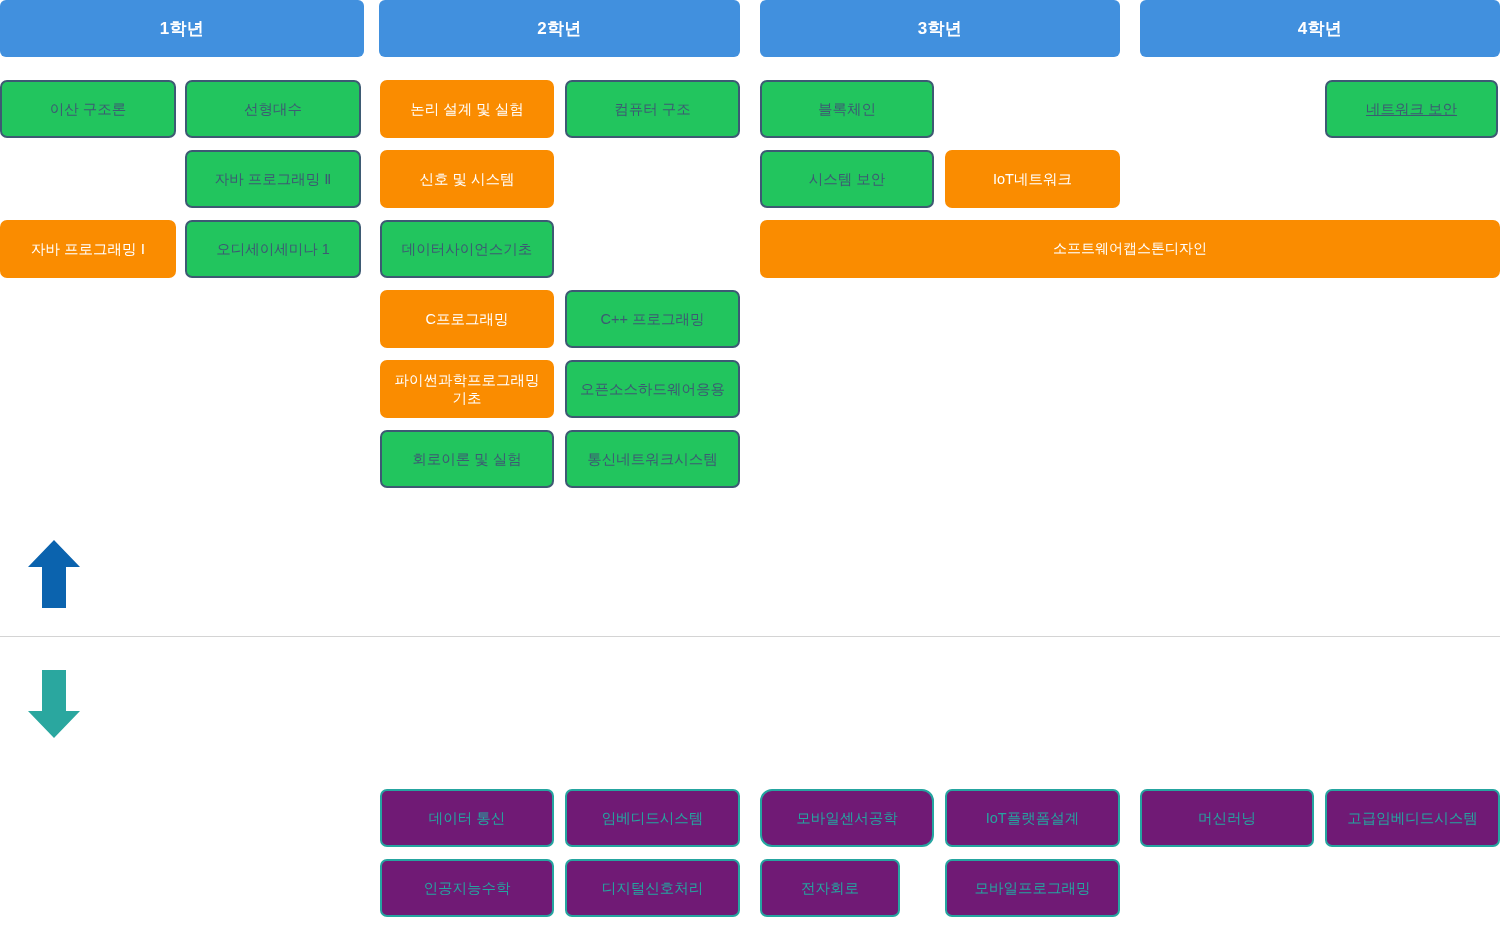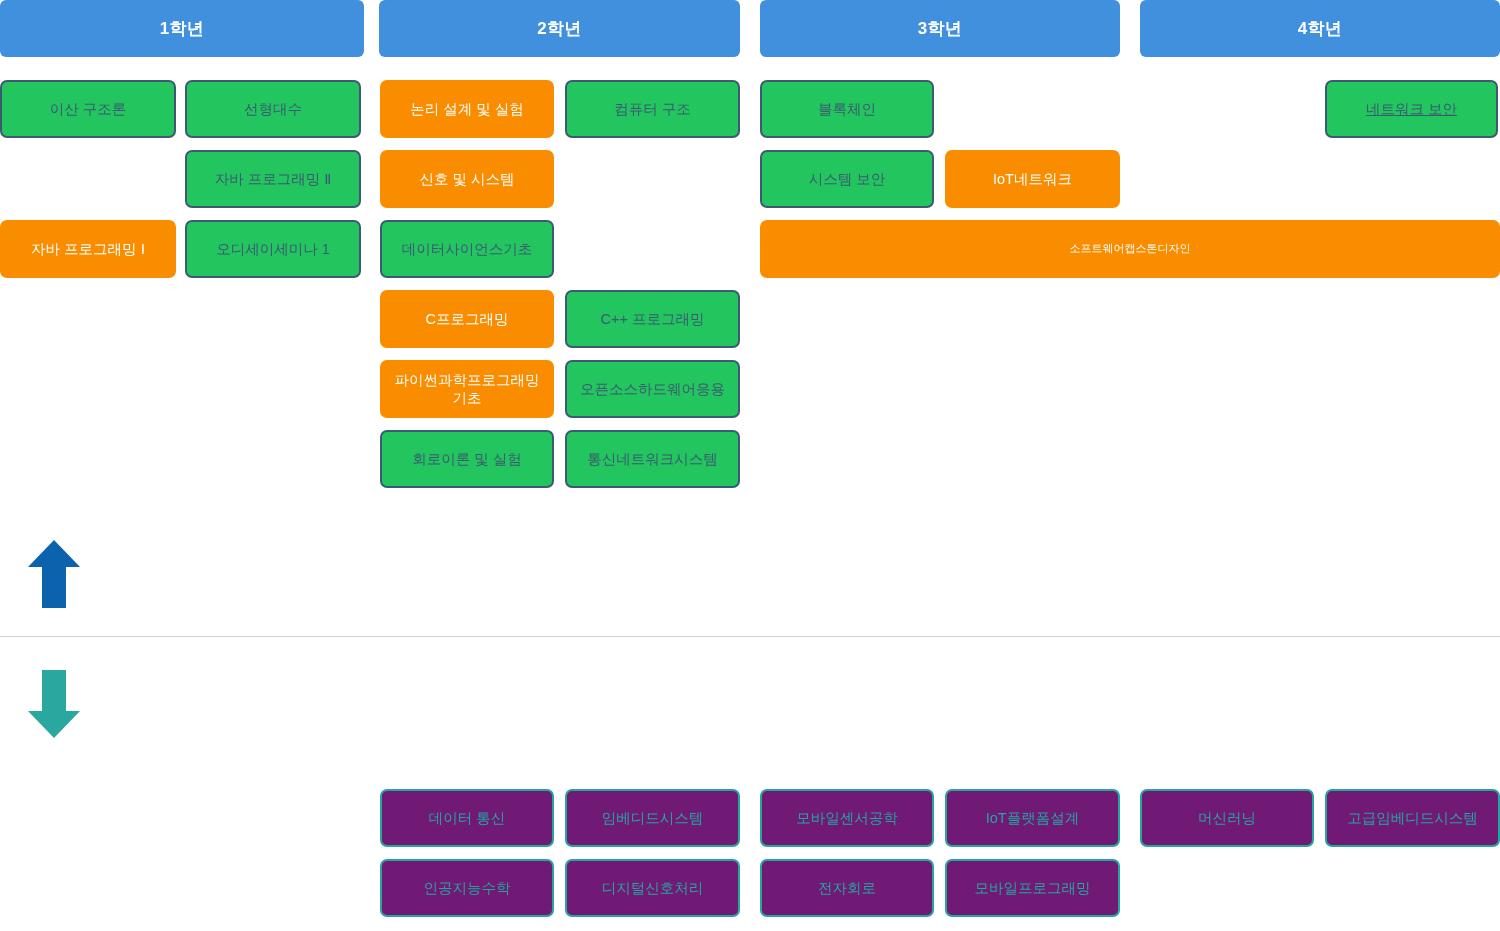--- a/index.html
+++ b/index.html
@@ -59,21 +59,21 @@
     background: #fa8c00;
     border: 2px solid #fa8c00;
     color: #ffffff;
   }
   .course.teal {
     background: #701a75;
     border: 2px solid #25a5a0;
     color: #25a5a0;
   }
   .course.wide {
-    font-size: 11px;
+    font-size: 14px;
   }
   .arrow {
     position: absolute;
     width: 52px;
     height: 68px;
   }
   .section-label {
     position: absolute;
     font-size: 25px;
     font-weight: 700;
@@ -136,23 +136,23 @@
 
   <div class="arrow" style="left:28px; top:670px;">
     <svg viewBox="0 0 52 68" width="52" height="68" aria-hidden="true">
       <polygon points="26,68 0,41 14,41 14,0 38,0 38,41 52,41" fill="#2aa79f"></polygon>
     </svg>
   </div>
 
   <div id="special-courses">
       <div class="course teal" style="left: 380px; top: 789px; width: 174px;">데이터 통신</div>
       <div class="course teal" style="left: 565px; top: 789px; width: 175px;">임베디드시스템</div>
-      <div class="course teal" style="left: 760px; top: 789px; width: 174px;">모바일센서공학</div>
+      <div class="course teal" style="left: 760px; top: 789px; width: 174px; border-radius: 12px;">모바일센서공학</div>
       <div class="course teal" style="left: 945px; top: 789px; width: 175px;">IoT플랫폼설계</div>
       <div class="course teal" style="left: 1140px; top: 789px; width: 174px;">머신러닝</div>
       <div class="course teal" style="left: 1325px; top: 789px; width: 175px;">고급임베디드시스템</div>
       <div class="course teal" style="left: 380px; top: 859px; width: 174px;">인공지능수학</div>
       <div class="course teal" style="left: 565px; top: 859px; width: 175px;">디지털신호처리</div>
-      <div class="course teal" style="left: 760px; top: 859px; width: 174px;">전자회로</div>
+      <div class="course teal" style="left: 760px; top: 859px; width: 140px;">전자회로</div>
       <div class="course teal" style="left: 945px; top: 859px; width: 175px;">모바일프로그래밍</div>
     </div>
 
 </div>
 
 </body></html>

